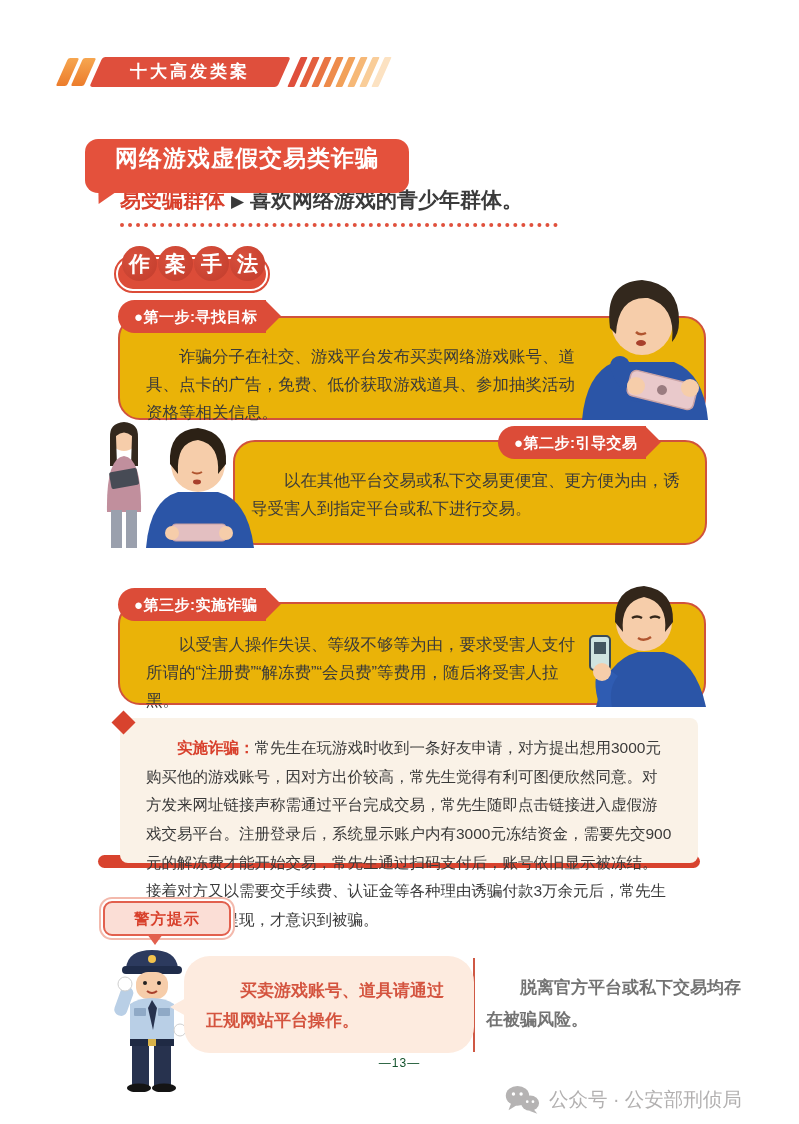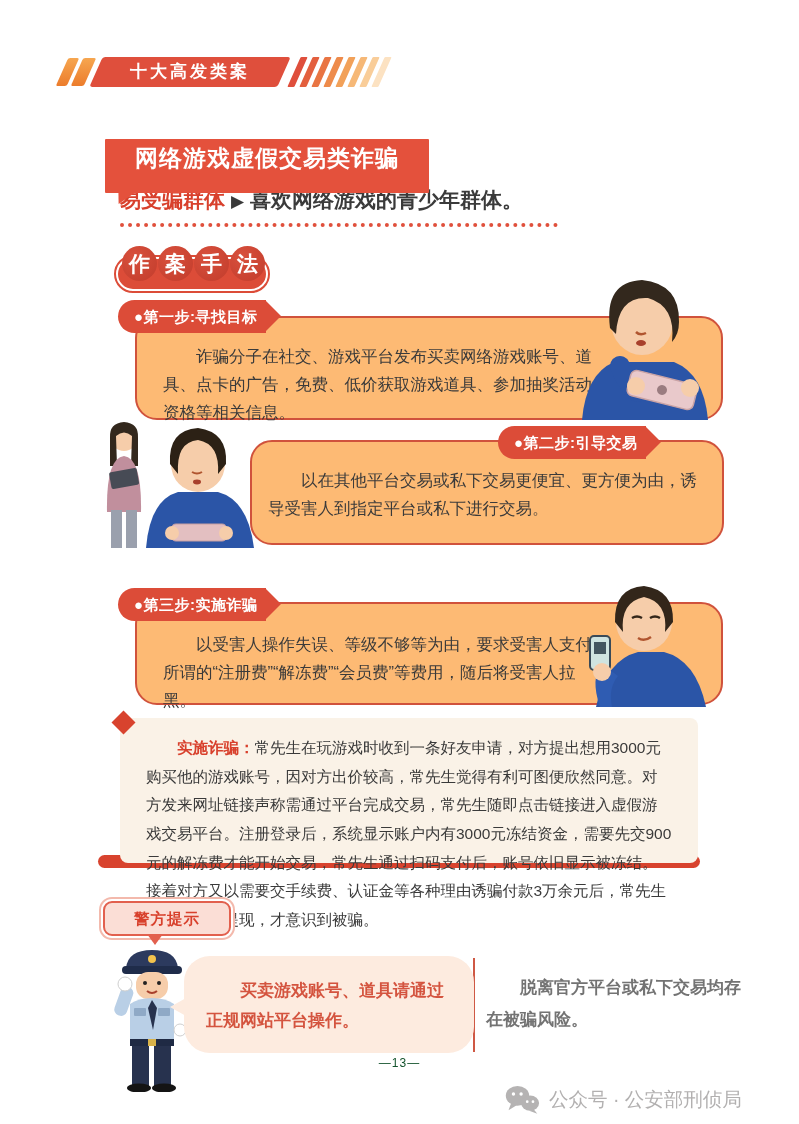--- a/index.html
+++ b/index.html
@@ -9,39 +9,39 @@
   
   .hdr { position:absolute; top:57px; left:62px; height:30px; }
   .hdr-slash { position:absolute; top:1px; width:11px; height:28px; transform:skewX(-24deg); background:linear-gradient(180deg,#f6a650,#ec7c2c); border-radius:2px; }
   .hdr-slash.s2 { left:15px; width:13px; }
   .hdr-main { position:absolute; left:34px; top:0; width:188px; height:30px; background:#df4f3c; transform:skewX(-24deg); border-radius:3px; }
   .hdr-main span { display:block; transform:skewX(24deg); text-align:center; line-height:30px; color:#ffffff; font-weight:bold; font-size:17px; letter-spacing:3px; }
   .hdr-stripes { position:absolute; left:232px; top:0; display:flex; gap:5px; }
   .hdr-stripes i { display:block; width:7px; height:30px; transform:skewX(-24deg); border-radius:1px; }
 
   
-  .title-bubble { position:absolute; top:139px; left:85px; width:324px; height:54px; background:#e4513c; border-radius:1px; z-index:2;margin-left:20px; }
+  .title-bubble { position:absolute; top:139px; left:85px; width:324px; height:54px; background:#e4513c; border-radius:13px; z-index:2; }
   .title-bubble span { display:block; text-align:center; line-height:39px; color:#ffffff; font-weight:bold; font-size:23px; letter-spacing:1px; }
   .title-bubble::after { content:""; position:absolute; left:12px; bottom:-11px; width:0; height:0; border-style:solid; border-width:13px 16px 0 3px; border-color:#e4513c transparent transparent transparent; transform:skewX(-12deg); }
 
   .subtitle { position:absolute; top:186px; left:120px; width:438px; font-size:21px; font-weight:bold; padding-bottom:9px; border-bottom:4px dotted #e0503c; white-space:nowrap; }
   .subtitle .lbl { color:#d8402c; }
   .subtitle .arr { color:#3a3a3a; font-size:17px; padding:0 6px; }
   .subtitle .txt { color:#3a3a3a; }
 
   
   .method-badge { position:absolute; top:246px; left:116px; width:160px; height:48px; }
   .method-pill { position:absolute; top:11px; left:0; width:152px; height:34px; background:#dc4c38; border:2px solid #ffffff; outline:2px solid #dc4c38; border-radius:20px; }
   .method-chars { position:absolute; top:0; left:6px; display:flex; }
   .method-chars .ch { width:35px; height:35px; margin-right:1px; border-radius:50%; background:radial-gradient(circle at 35% 30%,#d8503c,#c23c2c); color:#fff; font-weight:bold; font-size:21px; display:flex; align-items:center; justify-content:center; }
 
   
   .ribbon { position:absolute; height:33px; line-height:33px; background:#dc4c38; color:#ffffff; font-weight:bold; font-size:15px; padding:0 8px 0 16px; border-radius:17px 0 0 17px; z-index:3; letter-spacing:0.5px; }
   .ribbon::after { content:""; position:absolute; right:-15px; top:0; width:0; height:0; border-top:16.5px solid transparent; border-bottom:16.5px solid transparent; border-left:16px solid #dc4c38; }
-  .step-box { position:absolute; background:#fdba74; border:2px solid #d0523c; border-radius:22px; z-index:1;margin-left:17px; }
+  .step-box { position:absolute; background:#eab308; border:2px solid #d0523c; border-radius:22px; z-index:1; }
   .step-box p { color:#3a3a3a; font-size:16.5px; line-height:1.7; text-indent:2em; }
   .illus { position:absolute; z-index:4; }
 
   #box1 { left:118px; top:316px; width:588px; height:104px; }
   #box1 p { padding:24px 122px 0 26px; }
   #ribbon1 { left:118px; top:300px; }
   #illus1 { left:540px; top:270px; }
 
   #box2 { left:233px; top:440px; width:474px; height:105px; }
   #box2 p { padding:24px 22px 0 16px; }

